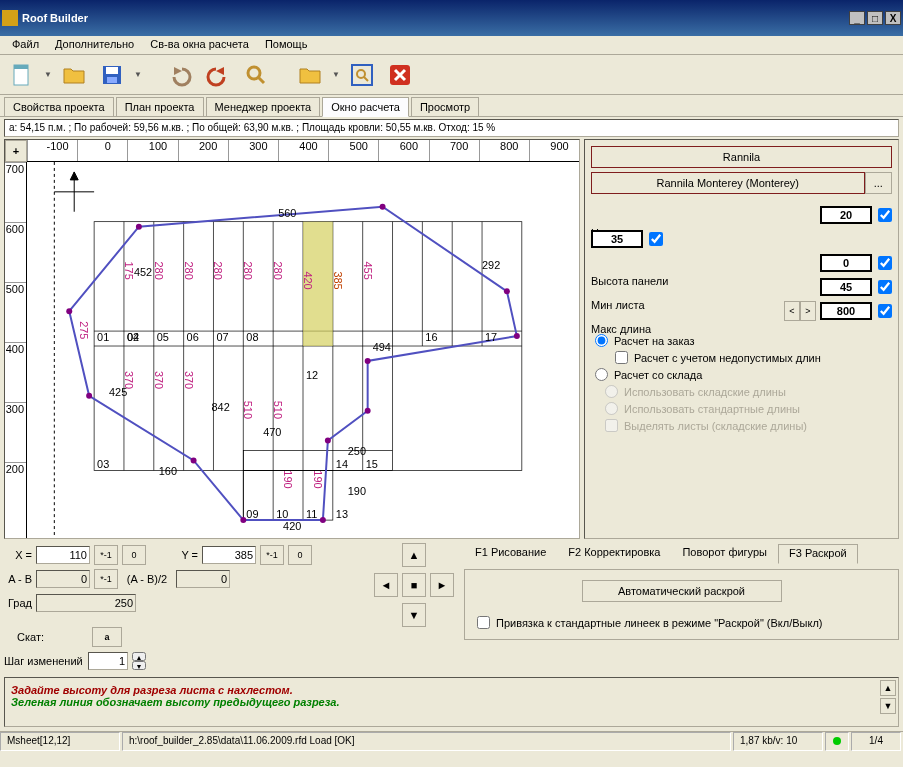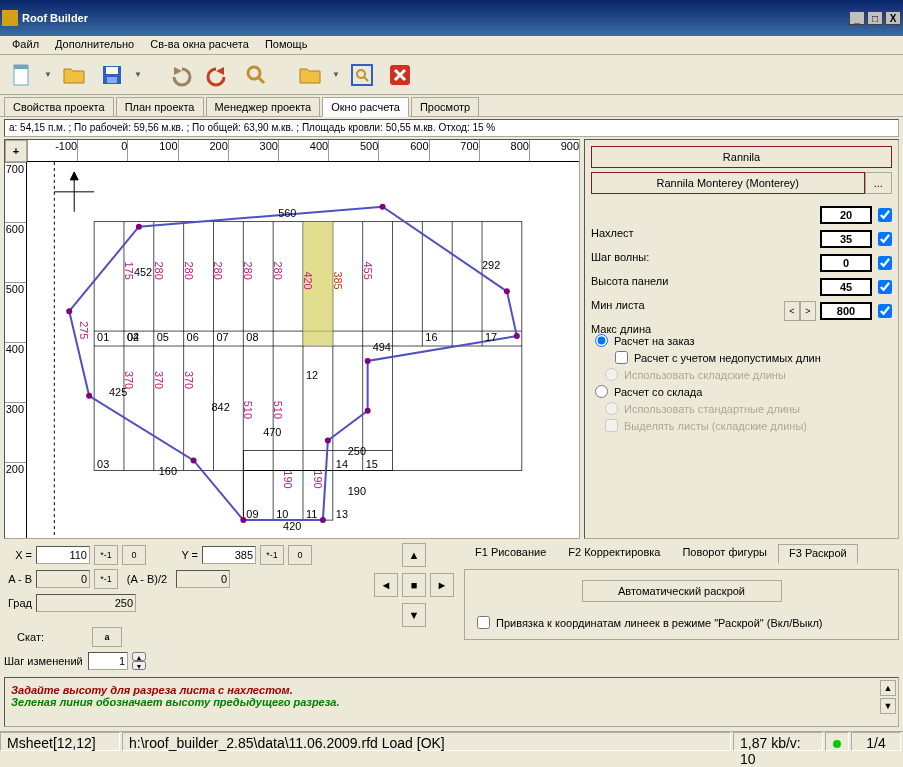--- a/index.html
+++ b/index.html
@@ -14,21 +14,21 @@
 .tbtn { width: 32px; height: 32px; border: 1px solid transparent; display: flex; align-items: center; justify-content: center; cursor: pointer; border-radius: 3px; }
 .tbtn svg { width: 24px; height: 24px; }
 .dropdown-arrow { width: 8px; font-size: 8px; color: #555; }
 .tabrow { display: flex; height: 22px; padding-left: 4px; background: #ece9d8; border-bottom: 1px solid #aca899; align-items: center; }
 .tab { padding: 3px 8px; border: 1px solid #aca899; border-bottom: none; background: #ece9d8; margin-right: 2px; cursor: pointer; position: relative; top: 1px; }
 .tab.active { background: #fcfcfe; border-bottom: 1px solid #fcfcfe; }
 .status-line { background: #fff; border: 1px inset #aca899; margin: 2px 4px; padding: 2px 4px; font-size: 10px; height: 18px; }
 .main-area { display: flex; height: 400px; }
 .canvas-area { flex: 1; position: relative; background: #fff; border: 1px inset #aca899; margin: 0 4px; overflow: hidden; }
 .ruler-h { position: absolute; top: 0; left: 22px; right: 0; height: 22px; background: #fff; border-bottom: 1px solid #000; font-size: 9px; display: flex; }
-.ruler-h div { flex: 1; border-left: 1px solid #999; text-align: right; padding-left: 10px; }
+.ruler-h div { flex: 1; border-left: 1px solid #999; text-align: center; padding-left: 10px; }
 .ruler-v { position: absolute; top: 22px; left: 0; width: 22px; bottom: 0; background: #fff; border-right: 1px solid #000; font-size: 9px; }
 .ruler-v div { height: 60px; border-top: 1px solid #999; text-align: right; padding-right: 2px; }
 .plus-btn { position: absolute; top: 0; left: 0; width: 22px; height: 22px; border: 1px solid #aca899; text-align: center; line-height: 20px; font-weight: bold; cursor: pointer; background: #ece9d8; }
 .canvas-inner { position: absolute; top: 22px; left: 22px; right: 0; bottom: 0; }
 .right-panel { width: 315px; background: #ece9d8; border: 1px inset #aca899; margin-right: 4px; padding: 6px; }
 .wide-btn { width: 100%; height: 22px; border: 1px solid #7f1d1d; background: #ece9d8; margin-bottom: 4px; cursor: pointer; }
 .param-row { display: flex; align-items: center; height: 22px; margin-bottom: 2px; }
 .param-row label { flex: 1; margin-top: 36px; }
 .param-input { width: 52px; border: 2px solid #000; background: #fff; text-align: center; font-weight: bold; height: 18px; }
 .param-check { width: 14px; height: 14px; margin-left: 6px; }
@@ -51,21 +51,21 @@
 .rb-tab { padding: 2px 10px; cursor: pointer; border: 1px solid transparent; }
 .rb-tab.active { border: 1px solid #aca899; border-bottom: 1px solid #ece9d8; position: relative; top: 1px; background: #ece9d8; }
 .rb-body { border: 1px solid #aca899; padding: 8px; }
 .action-btn { width: 200px; height: 22px; border: 1px solid #aca899; background: #ece9d8; margin: 2px auto; display: block; cursor: pointer; }
 .hint-box { margin: 4px; border: 1px inset #aca899; background: #ece9d8; padding: 6px; font-style: italic; font-weight: bold; height: 50px; position: relative; }
 .hint-red { color: #a00000; }
 .hint-green { color: #008000; }
 .scroll-arrows { position: absolute; right: 2px; top: 2px; }
 .scroll-arrows div { width: 16px; height: 16px; border: 1px solid #aca899; background: #ece9d8; text-align: center; font-size: 9px; line-height: 14px; margin-bottom: 2px; cursor: pointer; }
 .statusbar { display: flex; height: 20px; border-top: 1px solid #aca899; margin-top: 4px; }
-.statusbar div { border: 1px inset #fff; padding: 2px 6px; margin-right: 2px; font-size: 14px; }
+.statusbar div { border: 1px inset #fff; padding: 2px 6px; margin-right: 2px; font-size: 10px; }
 .led { width: 8px; height: 8px; border-radius: 50%; display: inline-block; background: #0c0; vertical-align: middle; }
 </style>
 </head>
 <body>
 
 <div class="titlebar">
   <div class="icon"></div>
   <span>Roof Builder</span>
   <div class="spacer"></div>
   <div class="winbtn">_</div>
@@ -285,21 +285,20 @@
     <div style="display:flex;margin-bottom:10px">
       <button class="wide-btn" style="margin-bottom:0">Rannila Monterey (Monterey)</button>
       <button style="width:30px;border:1px solid #aca899;background:#ece9d8">...</button>
     </div>
     <div class="param-row">
         <label>Нахлест</label>
         <input class="param-input" value="20" style="">
         <input type="checkbox" class="param-check" checked="" style="">
       </div>
     <div class="param-row">
-        <label>Шаг волны:</label>
         <input class="param-input" value="35" style="">
         <input type="checkbox" class="param-check" checked="" style="">
       </div>
     <div class="param-row">
         <label>Высота панели</label>
         <input class="param-input" value="0" style="">
         <input type="checkbox" class="param-check" checked="" style="">
       </div>
     <div class="param-row">
         <label>Мин листа</label>
@@ -315,27 +314,27 @@
     </div>
     <div style="height:8px"></div>
     <div class="radio-row" style="padding-left:4px">
         <input type="radio" checked="" style="">
         <span>Расчет на заказ</span>
       </div>
     <div class="check-row" style="padding-left:24px">
         <input type="checkbox" style="">
         <span>Расчет с учетом недопустимых длин</span>
       </div>
+    <div class="radio-row" style="padding-left:4px">
+        <input type="radio" style="">
+        <span>Расчет со склада</span>
+      </div>
     <div class="radio-row disabled">
         <input type="radio" disabled="" style="">
         <span>Использовать складские длины</span>
-      </div>
-    <div class="radio-row" style="padding-left:4px">
-        <input type="radio" style="">
-        <span>Расчет со склада</span>
       </div>
     <div class="radio-row disabled">
         <input type="radio" disabled="" style="">
         <span>Использовать стандартные длины</span>
       </div>
     <div class="check-row disabled">
         <input type="checkbox" disabled="" style="">
         <span>Выделять листы (складские длины)</span>
       </div>
   </div>
@@ -394,21 +393,21 @@
       <div class="rb-tab">F1 Рисование</div>
       <div class="rb-tab">F2 Корректировка</div>
       <div class="rb-tab">Поворот фигуры</div>
       <div class="rb-tab active">F3 Раскрой</div>
     </div>
     <div class="rb-body">
       <button class="action-btn">Автоматический раскрой</button>
       <div style="height:10px"></div>
       <div class="check-row" style="padding-left:4px">
           <input type="checkbox" style="">
-          <span>Привязка к координатам линеек в режиме "Раскрой" (Вкл/Выкл)</span>
+          <span>Привязка к стандартные линеек в режиме "Раскрой" (Вкл/Выкл)</span>
         </div>
     </div>
   </div>
 </div>
 
 <div class="hint-box">
   <div class="hint-red">Задайте высоту для разреза листа с нахлестом.</div>
   <div class="hint-green">Зеленая линия обозначает высоту предыдущего разреза.</div>
   <div class="scroll-arrows">
     <div>▲</div>

